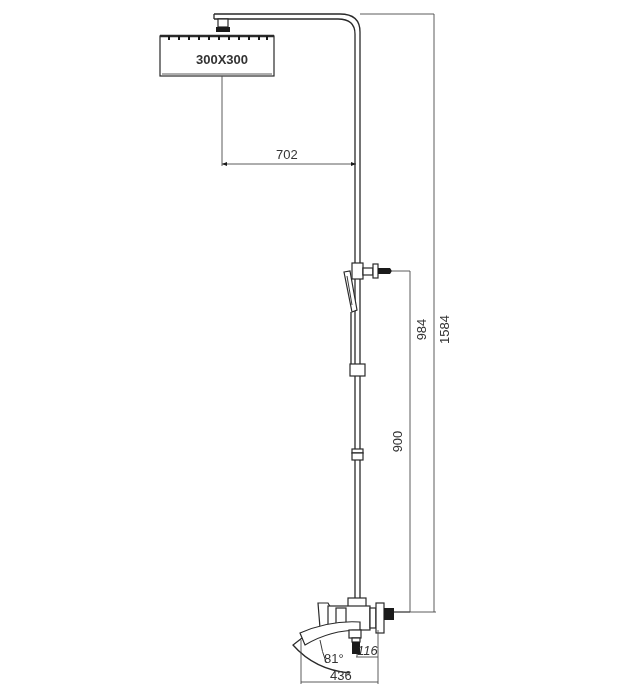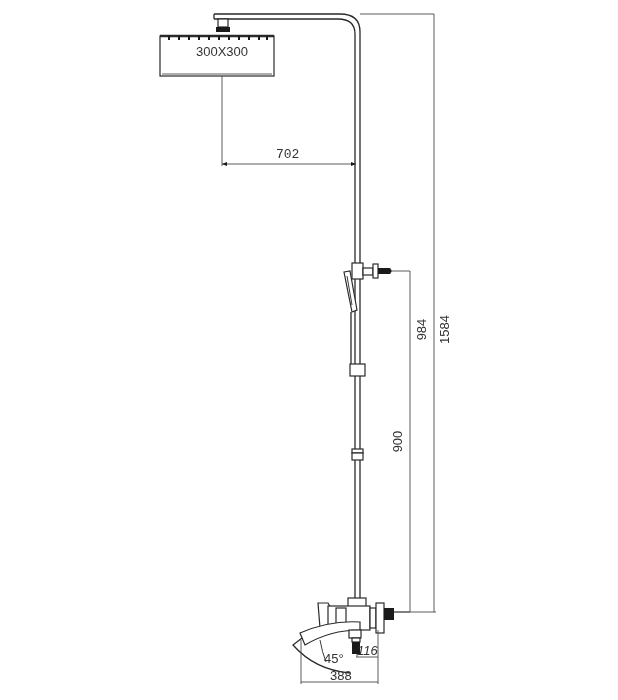--- a/index.html
+++ b/index.html
@@ -115,21 +115,21 @@
     <line class="dim" x1="357" y1="654" x2="357" y2="657"></line>
     <line class="dim" x1="356" y1="657" x2="378" y2="657"></line>
     <line class="dim" x1="378" y1="630" x2="378" y2="684"></line>
   </g>
   <g>
     <line class="dim" x1="301" y1="640" x2="301" y2="684"></line>
     <line class="dim" x1="301" y1="682" x2="378" y2="682"></line>
   </g>
 </svg>
 
-<span class="lbl" style="left:196px;top:44px;">300X300</span>
-<span class="lbl" style="left:276px;top:147px;font-family:Liberation Mono, monospace;">702</span>
+<span class="lbl" style="left:196px;top:52px;font-weight:bold;">300X300</span>
+<span class="lbl" style="left:276px;top:147px;">702</span>
 <span class="lbl rot" style="left:406px;top:322px;width:30px;text-align:center;">984</span>
 <span class="lbl rot" style="left:426px;top:322px;width:36px;text-align:center;">1584</span>
 <span class="lbl rot" style="left:382px;top:434px;width:30px;text-align:center;">900</span>
 <span class="lbl" style="left:357px;top:643px;font-style:italic;">116</span>
-<span class="lbl" style="left:324px;top:651px;">45°</span>
-<span class="lbl" style="left:330px;top:668px;">388</span>
+<span class="lbl" style="left:324px;top:651px;">81°</span>
+<span class="lbl" style="left:330px;top:668px;">436</span>
 </div>
 
 </body></html>

